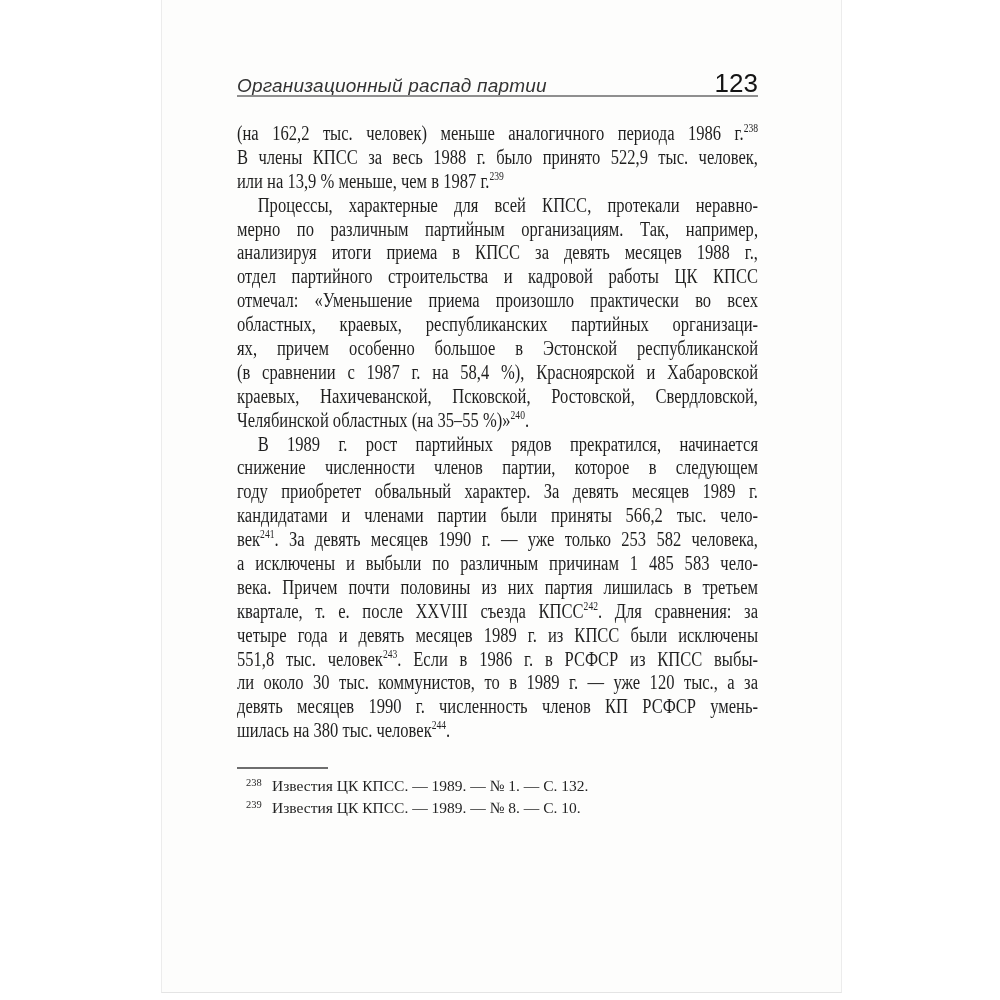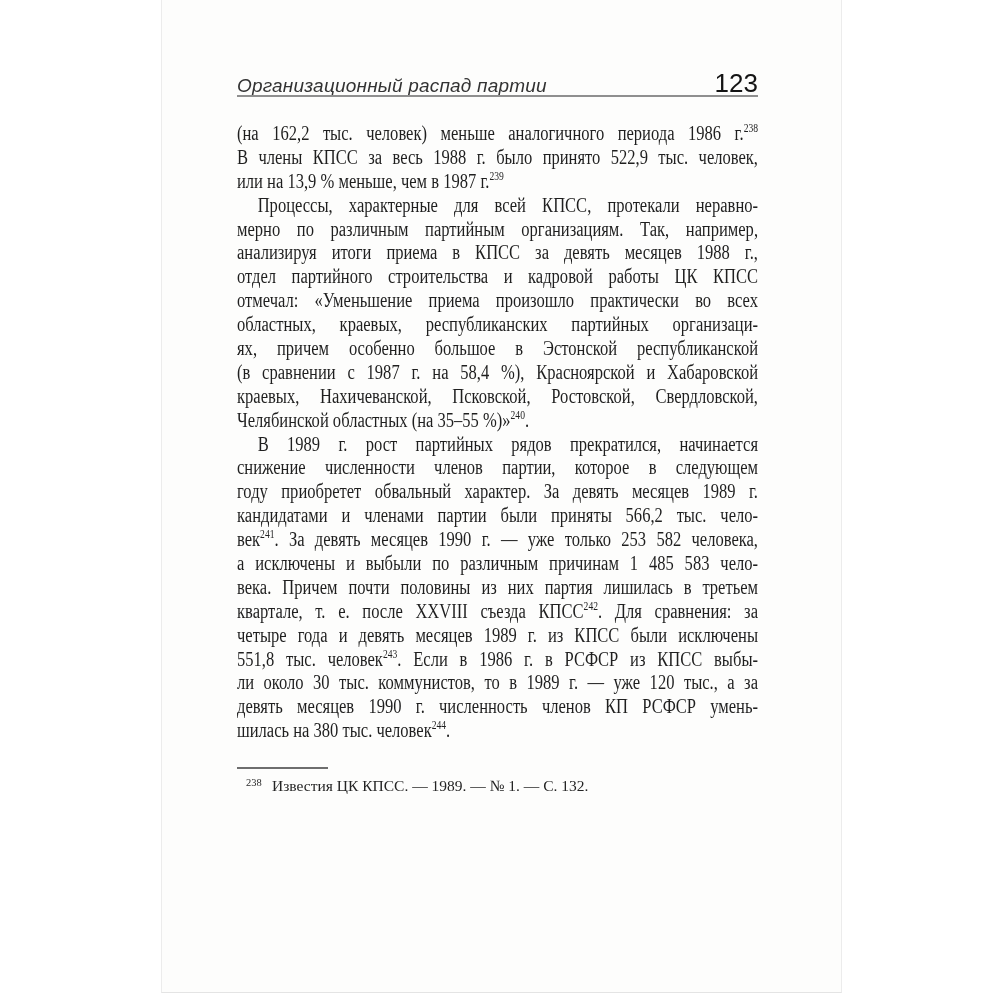--- a/index.html
+++ b/index.html
@@ -147,15 +147,16 @@
         <div class="line">551,8 тыс. человек<sup class="fnref">243</sup>. Если в 1986 г. в РСФСР из КПСС выбы-</div>
         <div class="line">ли около 30 тыс. коммунистов, то в 1989 г. — уже 120 тыс., а за</div>
         <div class="line">девять месяцев 1990 г. численность членов КП РСФСР умень-</div>
         <div class="line last">шилась на 380 тыс. человек<sup class="fnref">244</sup>.</div>
       </div>
     </div>
 
   <div class="footnote-separator"></div>
   <div class="footnotes">
       <div class="fn-row"><span class="fn-num">238</span><span class="fn-text">Известия ЦК КПСС. — 1989. — № 1. — С. 132.</span></div>
+      <div class="fn-row"><span class="fn-num">239</span><span class="fn-text">Известия ЦК КПСС. — 1989. — № 8. — С. 10.</span></div>
     </div>
 
 </div>
 
 </body></html>

